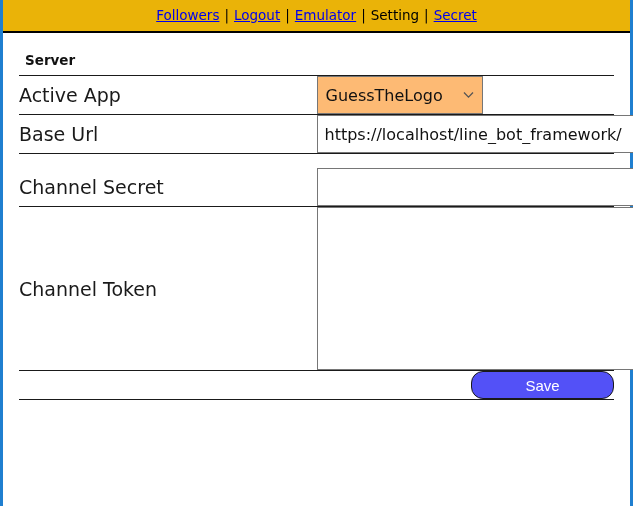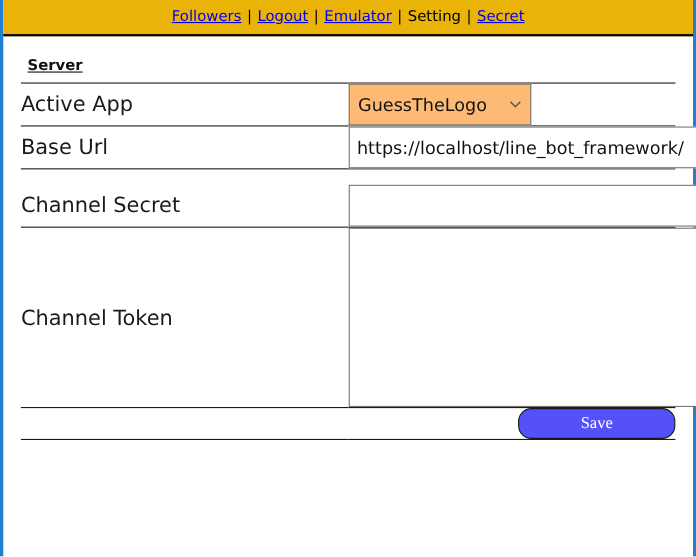--- a/index.html
+++ b/index.html
@@ -81,21 +81,20 @@
   }
   td.field-col {
     padding: 6px 0 6px 6px;
   }
   tr.section-row td {
     font-weight: bold;
     font-size: 13.5px;
     color: #111111;
     padding: 7px 4px 7px 6px;
     border-top: 1.6px solid #1a1a1a;
-    text-decoration: underline;
   }
   tr.section-first td {
     border-top: none;
   }
   tr.spacer-row td {
     height: 14px;
     border-bottom: none;
   }
 
   
@@ -164,21 +163,21 @@
     text-align: right;
     padding: 7px 0px 7px 6px;
   }
   button.save-btn {
     box-sizing: border-box;
     width: 143px;
     height: 28px;
     background: #5351f7;
     color: #ffffff;
     font-size: 15px;
-    font-family: Liberation Serif, serif;
+    font-family: Liberation Sans, sans-serif;
     border: 1.5px solid #1a1a1a;
     border-radius: 12px;
     cursor: pointer;
     line-height: 1;
   }
 </style>
 </head>
 <body>
 
 <div class="window">

